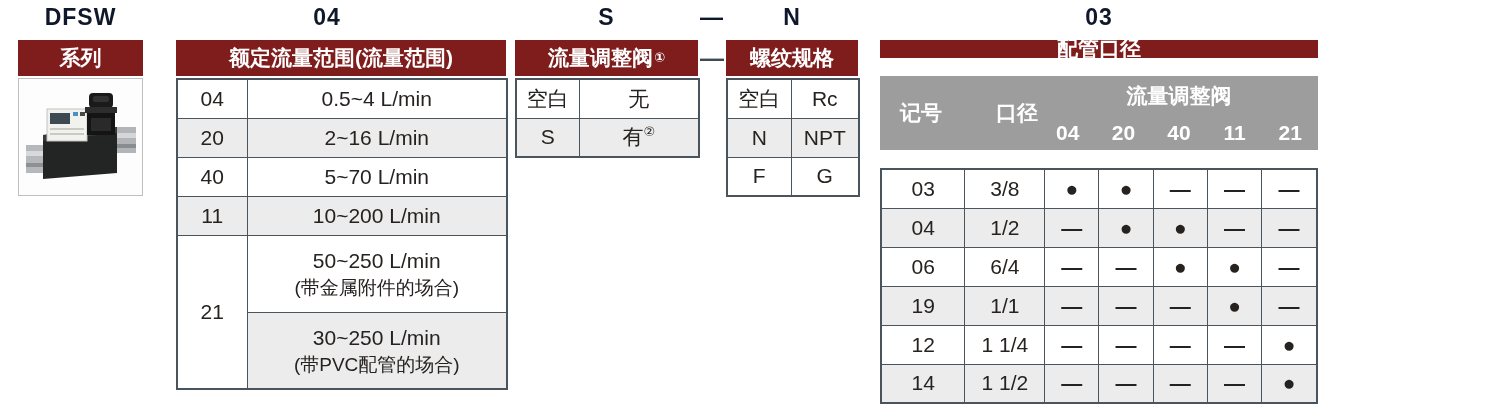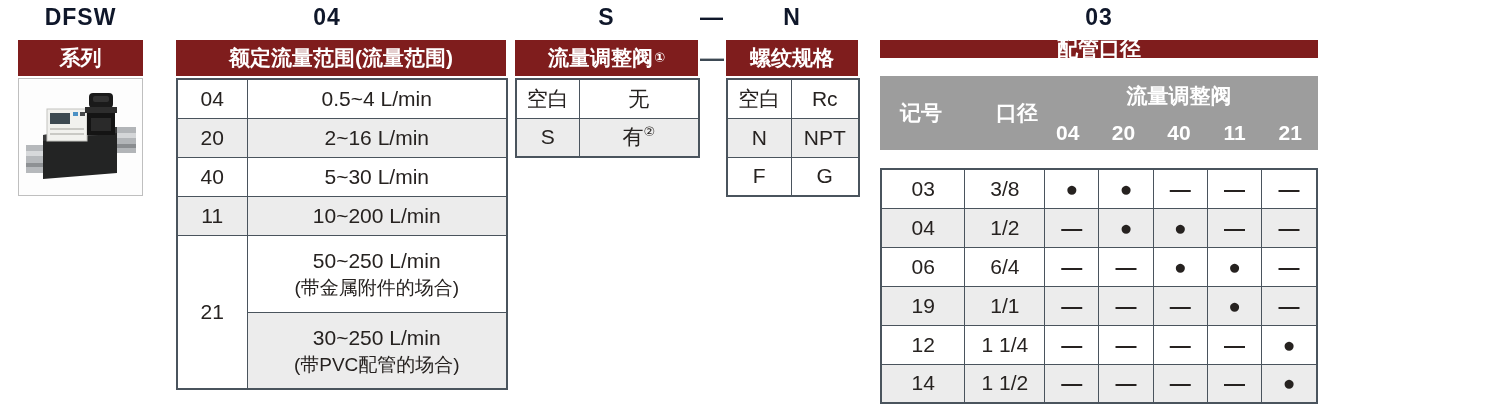--- a/index.html
+++ b/index.html
@@ -111,21 +111,21 @@
           <tr class="row-a h39">
         <td>04</td>
         <td>0.5~4 L/min</td>
       </tr>
       <tr class="row-b h39">
         <td>20</td>
         <td>2~16 L/min</td>
       </tr>
       <tr class="row-a h39">
         <td>40</td>
-        <td>5~30 L/min</td>
+        <td>5~70 L/min</td>
       </tr>
       <tr class="row-b h39">
         <td>11</td>
         <td>10~200 L/min</td>
       </tr>
       <tr class="row-a h77">
         <td rowspan="2" class="white-bg">21</td>
         <td class="two-line">
           <div>50~250 L/min</div>
           <div class="note">(带金属附件的场合)</div>

